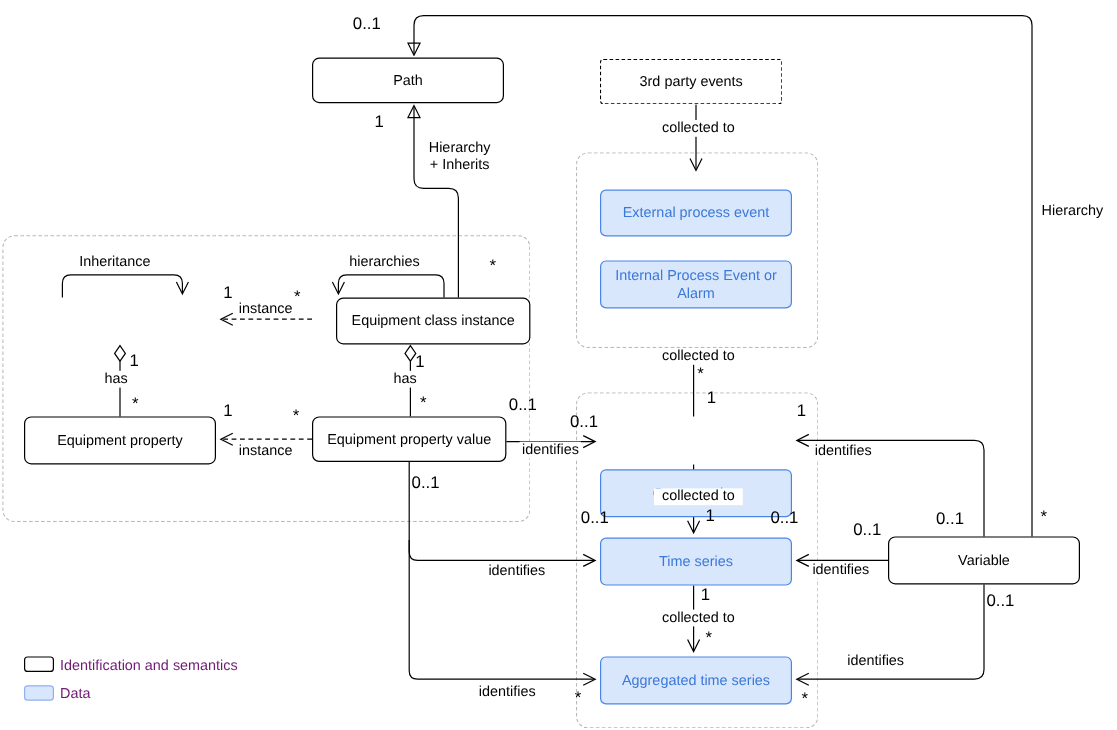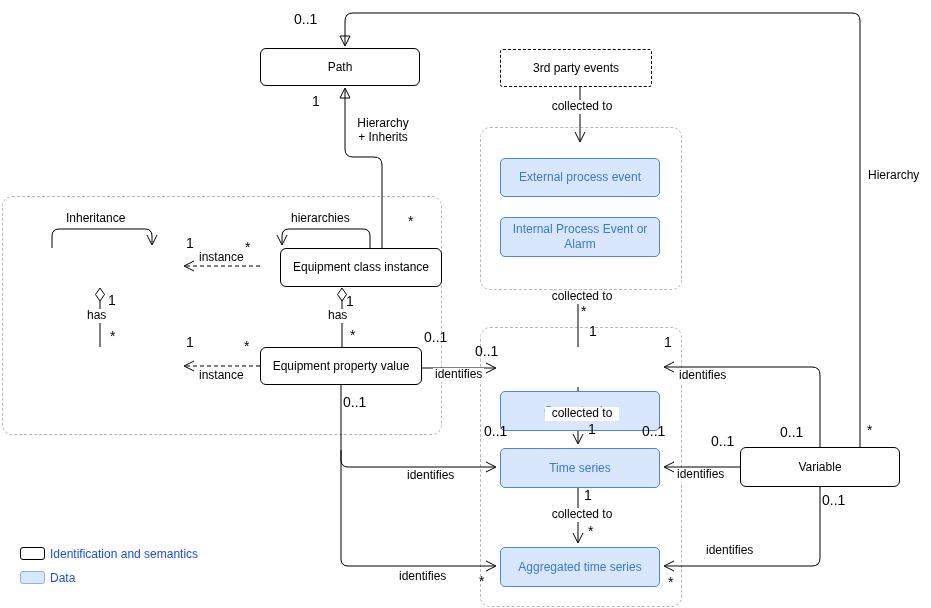--- a/index.html
+++ b/index.html
@@ -21,21 +21,21 @@
   .node.dashed{border-style:dashed;border-radius:3px;}
   .node.data{
     background:var(--data-fill,#d9e7fc);
     border:1.5px solid var(--data-stroke,#4a86e8);
     color:var(--data-text,#3b78d8);border-radius:5px;
   }
   .elbl{position:absolute;font-size:12px;color:#000;white-space:pre-line;line-height:1.15;}
   .elbl.w{background:#fff;padding:0 2px;}
   .elbl.m{font-size:14px;}
   .elbl.c{text-align:center;}
-  .legend-label{position:absolute;font-size:12px;color:#1d4ed8;}
+  .legend-label{position:absolute;font-size:12px;color:#701a75;}
   .swatch{position:absolute;width:25px;height:13px;border-radius:3px;box-sizing:border-box;}
   .swatch.plain{border:1px solid #000;background:#fff;}
   .swatch.data{border:1px solid #8fb1ef;background:var(--data-fill,#d9e7fc);}
 </style>
 </head>
 <body>
 
 <div class="stage">
 
   <div class="container" style="left:2px;top:196px;width:438px;height:237px;"></div>
@@ -71,20 +71,21 @@
     <path d="M820 447 L820 375 Q820 367 812 367 L665 367" marker-end="url(#mOpen)"></path>
     <path d="M740 467 L665 467" marker-end="url(#mOpen)"></path>
     <path d="M820 487 L820 558 Q820 566 812 566 L665 566" marker-end="url(#mOpen)"></path>
   </svg>
 
   <div class="node" style="left:260px;top:48px;width:160px;height:38px;">Path</div>
   <div class="node dashed" style="left:500px;top:49px;width:152px;height:38px;">3rd party events</div>
   <div class="node data" style="left:500px;top:158px;width:160px;height:39px;">External process event</div>
   <div class="node data" style="left:500px;top:217px;width:160px;height:40px;">Internal Process Event or Alarm</div>
   <div class="node" style="left:260px;top:248px;width:162px;height:39px;margin-left:20px;">Equipment class instance</div>
+  <div class="node" style="left:20px;top:347px;width:160px;height:40px;">Equipment property</div>
   <div class="node" style="left:260px;top:347px;width:162px;height:38px;">Equipment property value</div>
   <div class="node data" style="left:500px;top:347px;width:160px;height:40px;margin-top:44px;">Current value</div>
   <div class="node data" style="left:500px;top:448px;width:160px;height:40px;">Time series</div>
   <div class="node data" style="left:500px;top:547px;width:160px;height:40px;">Aggregated time series</div>
   <div class="node" style="left:740px;top:447px;width:160px;height:40px;">Variable</div>
 
   <div class="elbl m" style="left:294px;top:11px;">0..1</div>
   <div class="elbl m" style="left:312px;top:93px;">1</div>
   <div class="elbl w c" style="left:347px;top:117px;width:68px;">Hierarchy
 + Inherits</div>

